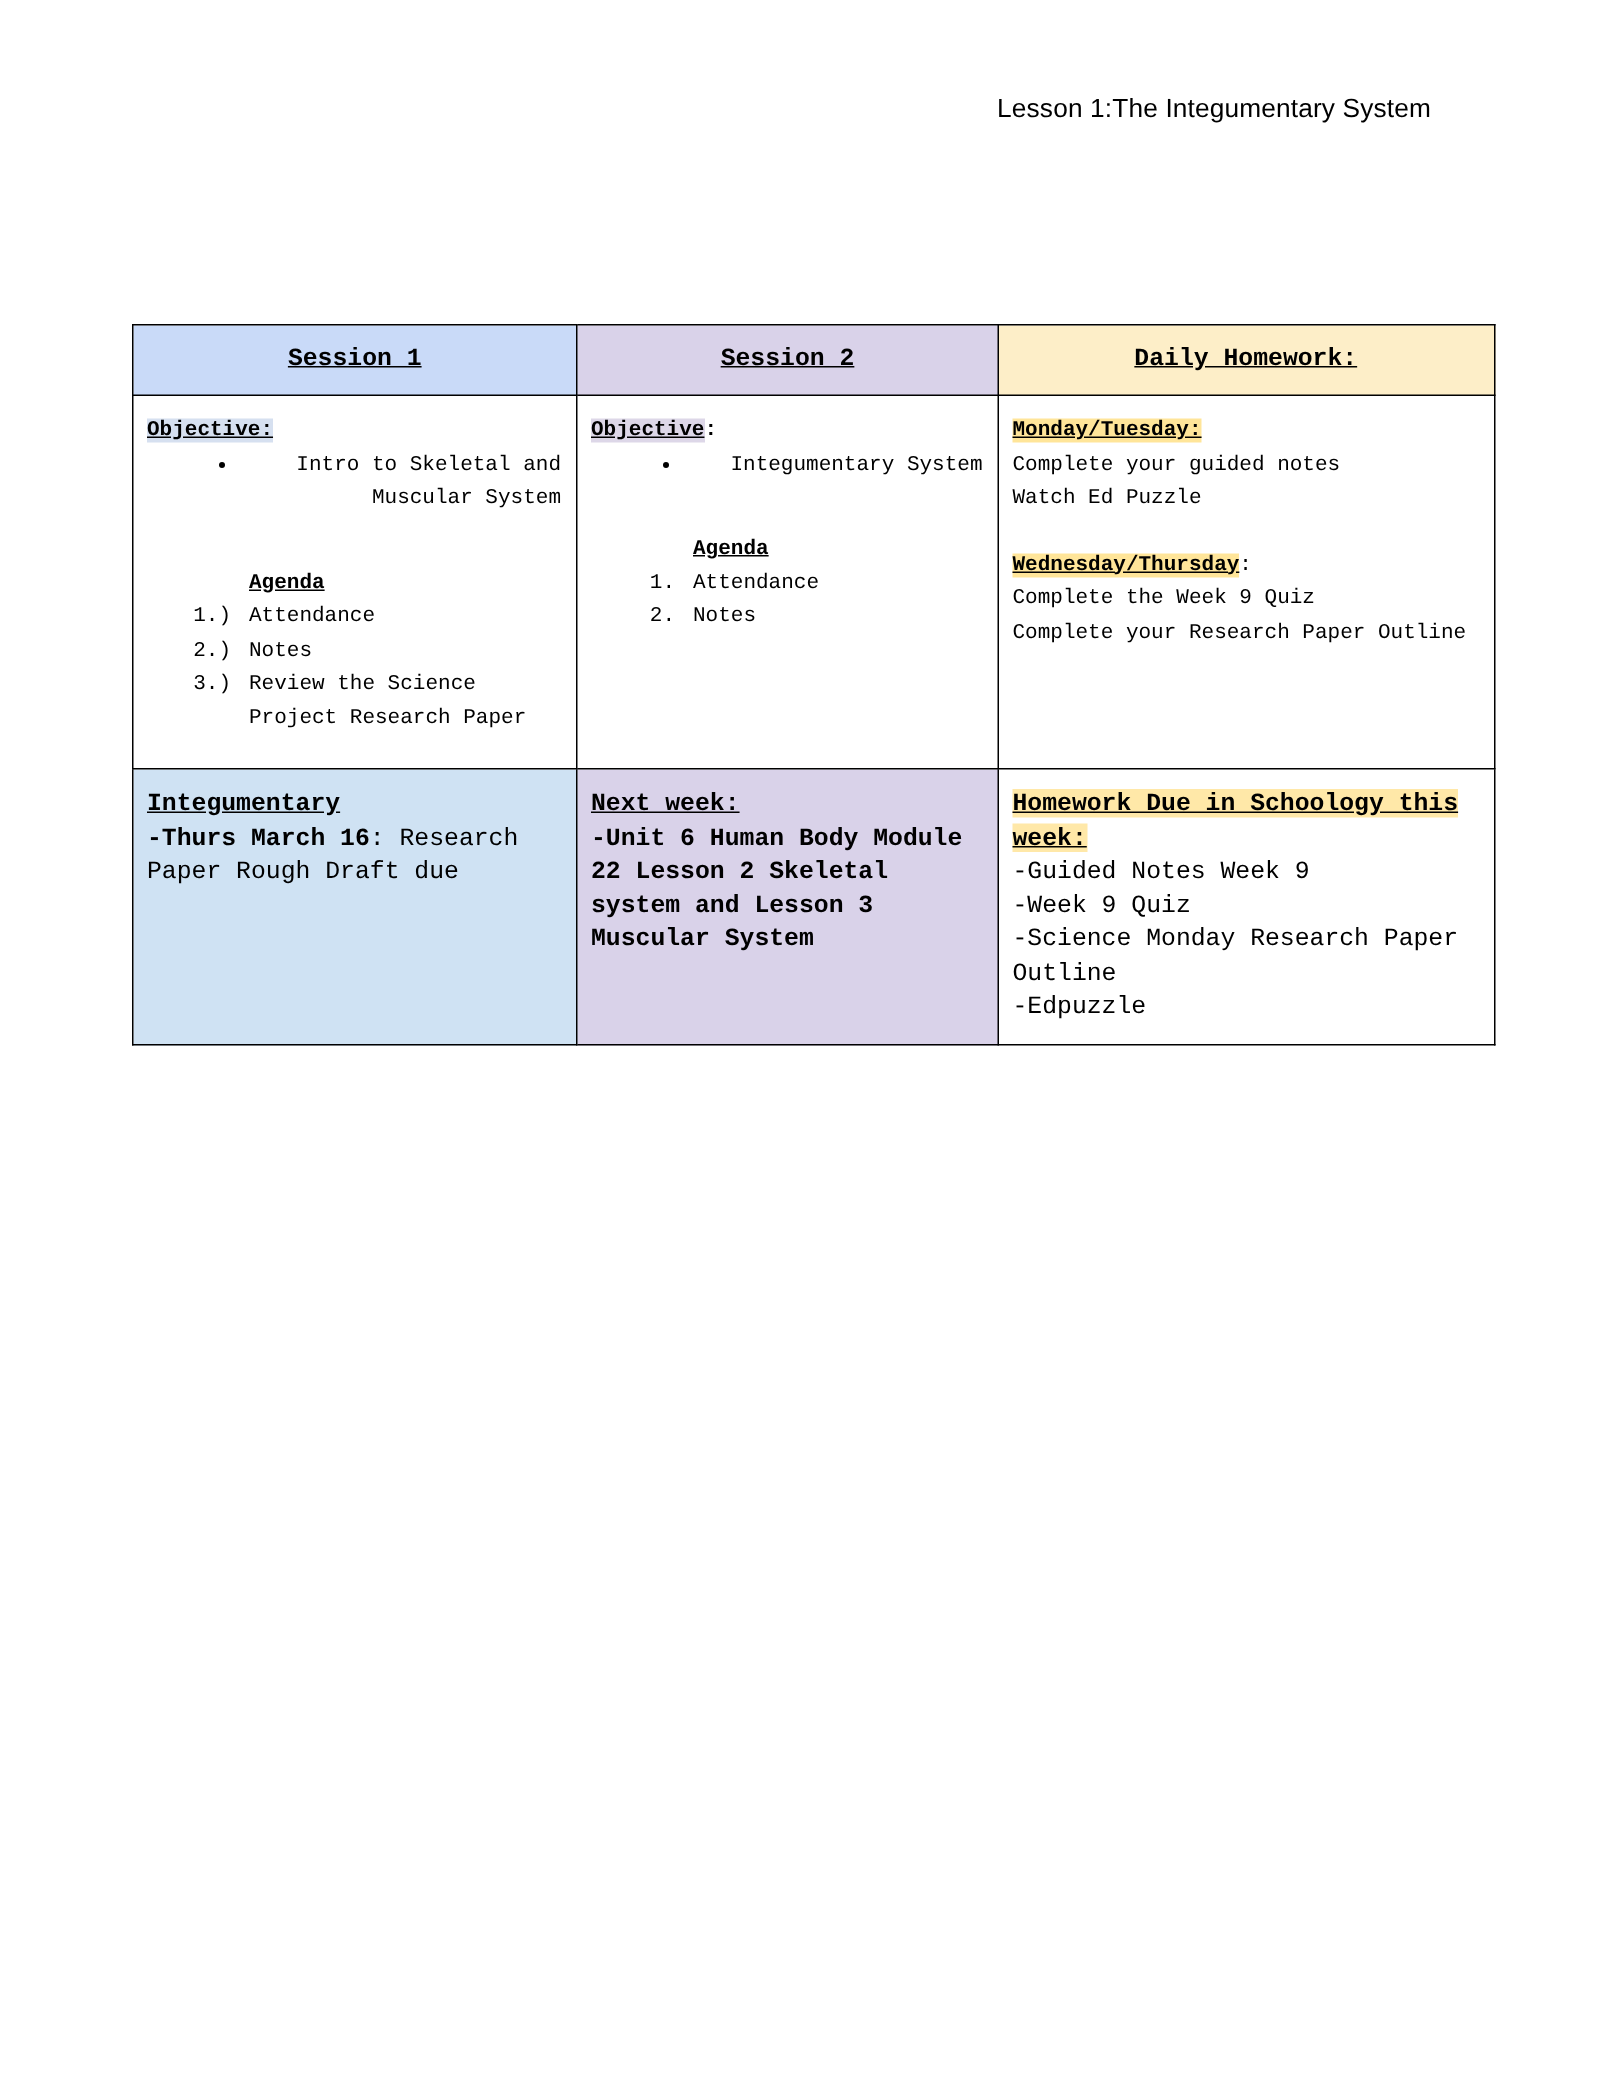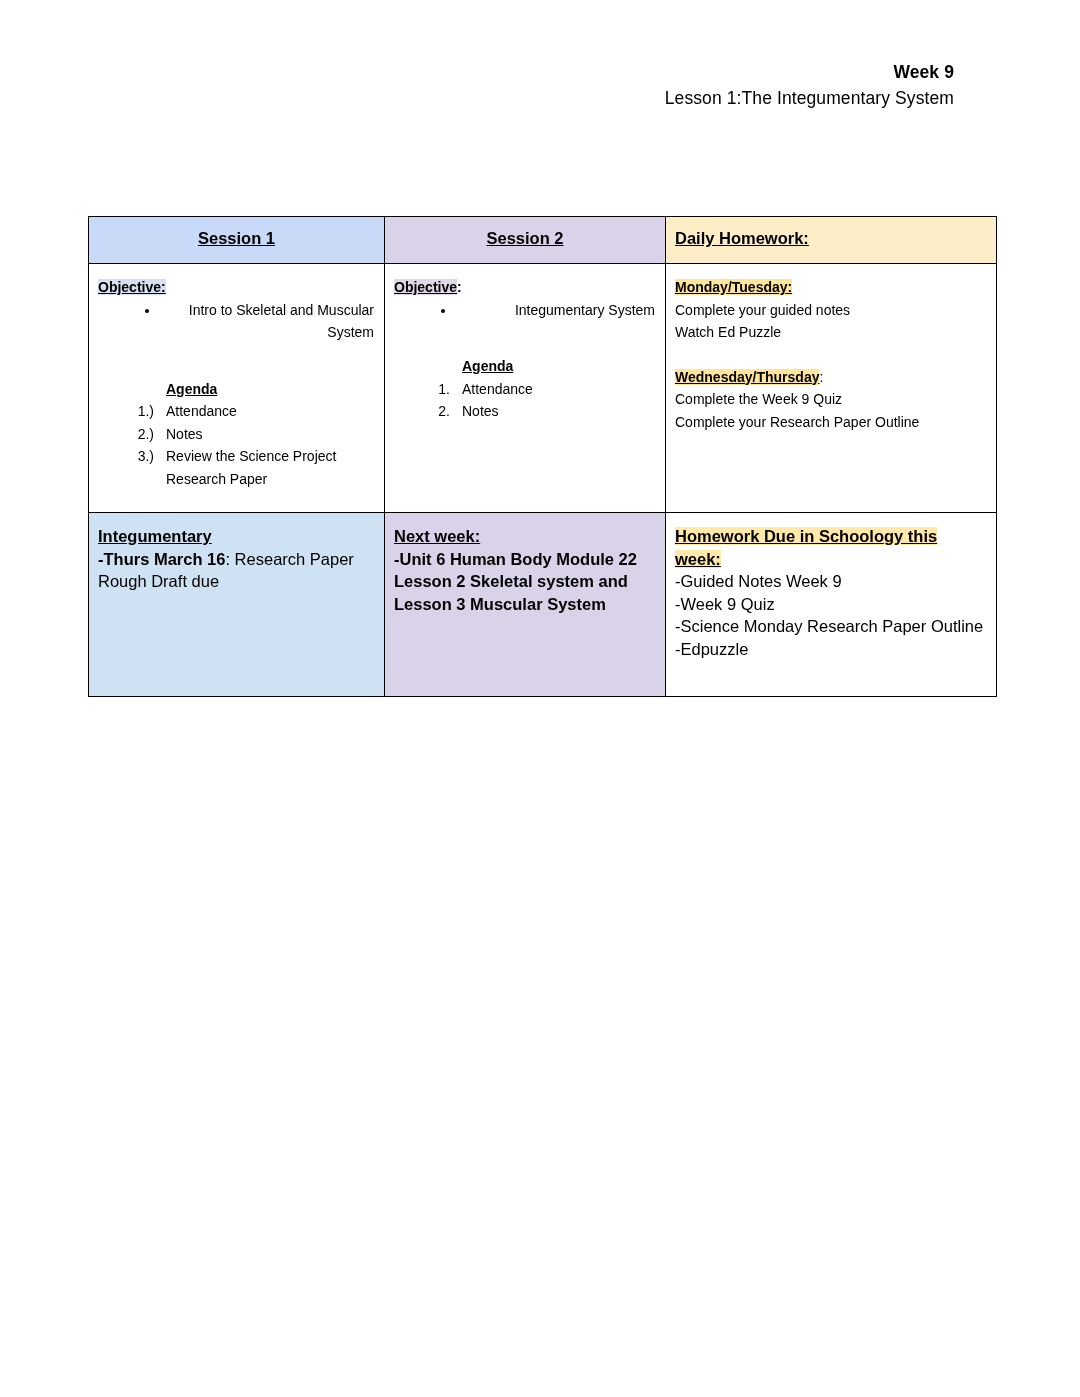--- a/index.html
+++ b/index.html
@@ -41,41 +41,42 @@
   }
 
   
   .agenda-table {
     position: absolute;
     left: 88px;
     top: 216px;
     width: 908px;
     border-collapse: collapse;
     table-layout: fixed;
+    font-family: Liberation Mono, monospace;
   }
   .agenda-table td {
     border: 1.5px solid #000000;
     vertical-align: top;
     padding: 0;
   }
   .col-1 { width: 296px; }
   .col-2 { width: 281px; }
   .col-3 { width: 331px; }
 
   
   .hdr-cell {
     height: 46px;
     font-size: 16.5px;
     font-weight: bold;
   }
   .hdr-inner {
     padding: 12px 10px 0 10px;
   }
   .hdr-center { text-align: center; }
-  .hdr-left   { text-align: left; padding-left: 9px; }
+  .hdr-left   { text-align: center; padding-left: 9px; }
   .bg-blue-hdr { background: #c9daf8; }
   .bg-lav      { background: #d9d2e9; }
   .bg-cream    { background: #fdeec8; }
   .bg-blue-body{ background: #cfe2f3; }
   .bg-white    { background: #ffffff; }
 
   .u { text-decoration: underline; }
   .b { font-weight: bold; }
 
   
@@ -163,21 +164,20 @@
   .gap { height: 22px; }
 
   .line { display: block; }
 </style>
 </head>
 <body>
 
 <div class="page">
 
   <div class="doc-header">
-    <div class="week line">Week 9</div>
     <div class="line">Lesson 1:The Integumentary System</div>
   </div>
 
   <table class="agenda-table">
     <colgroup>
       <col class="col-1">
         <col class="col-2">
         <col class="col-3">
     </colgroup>
 

